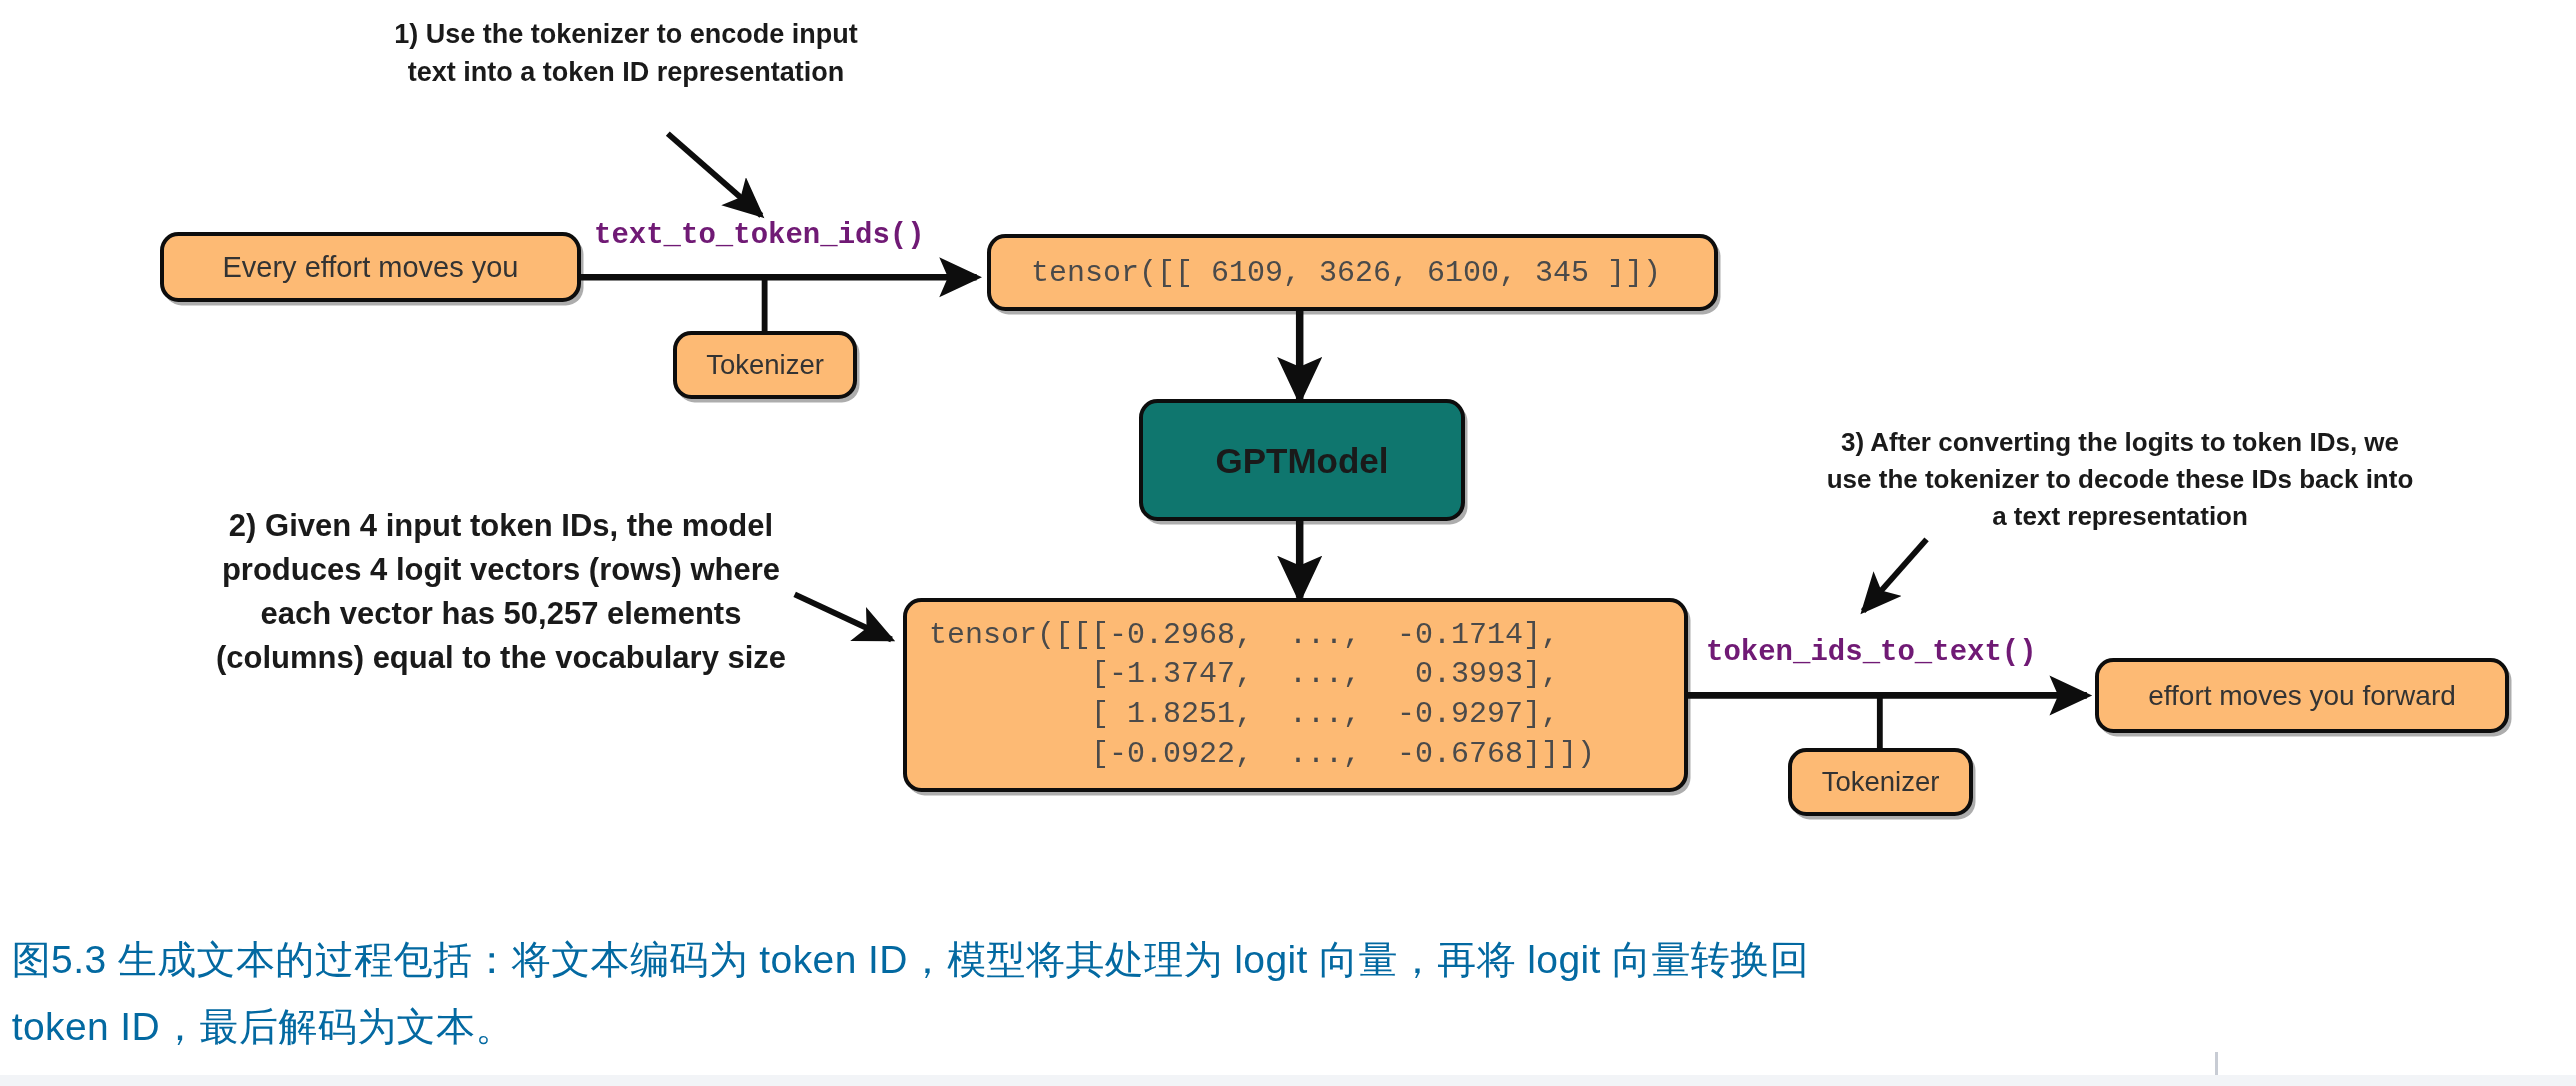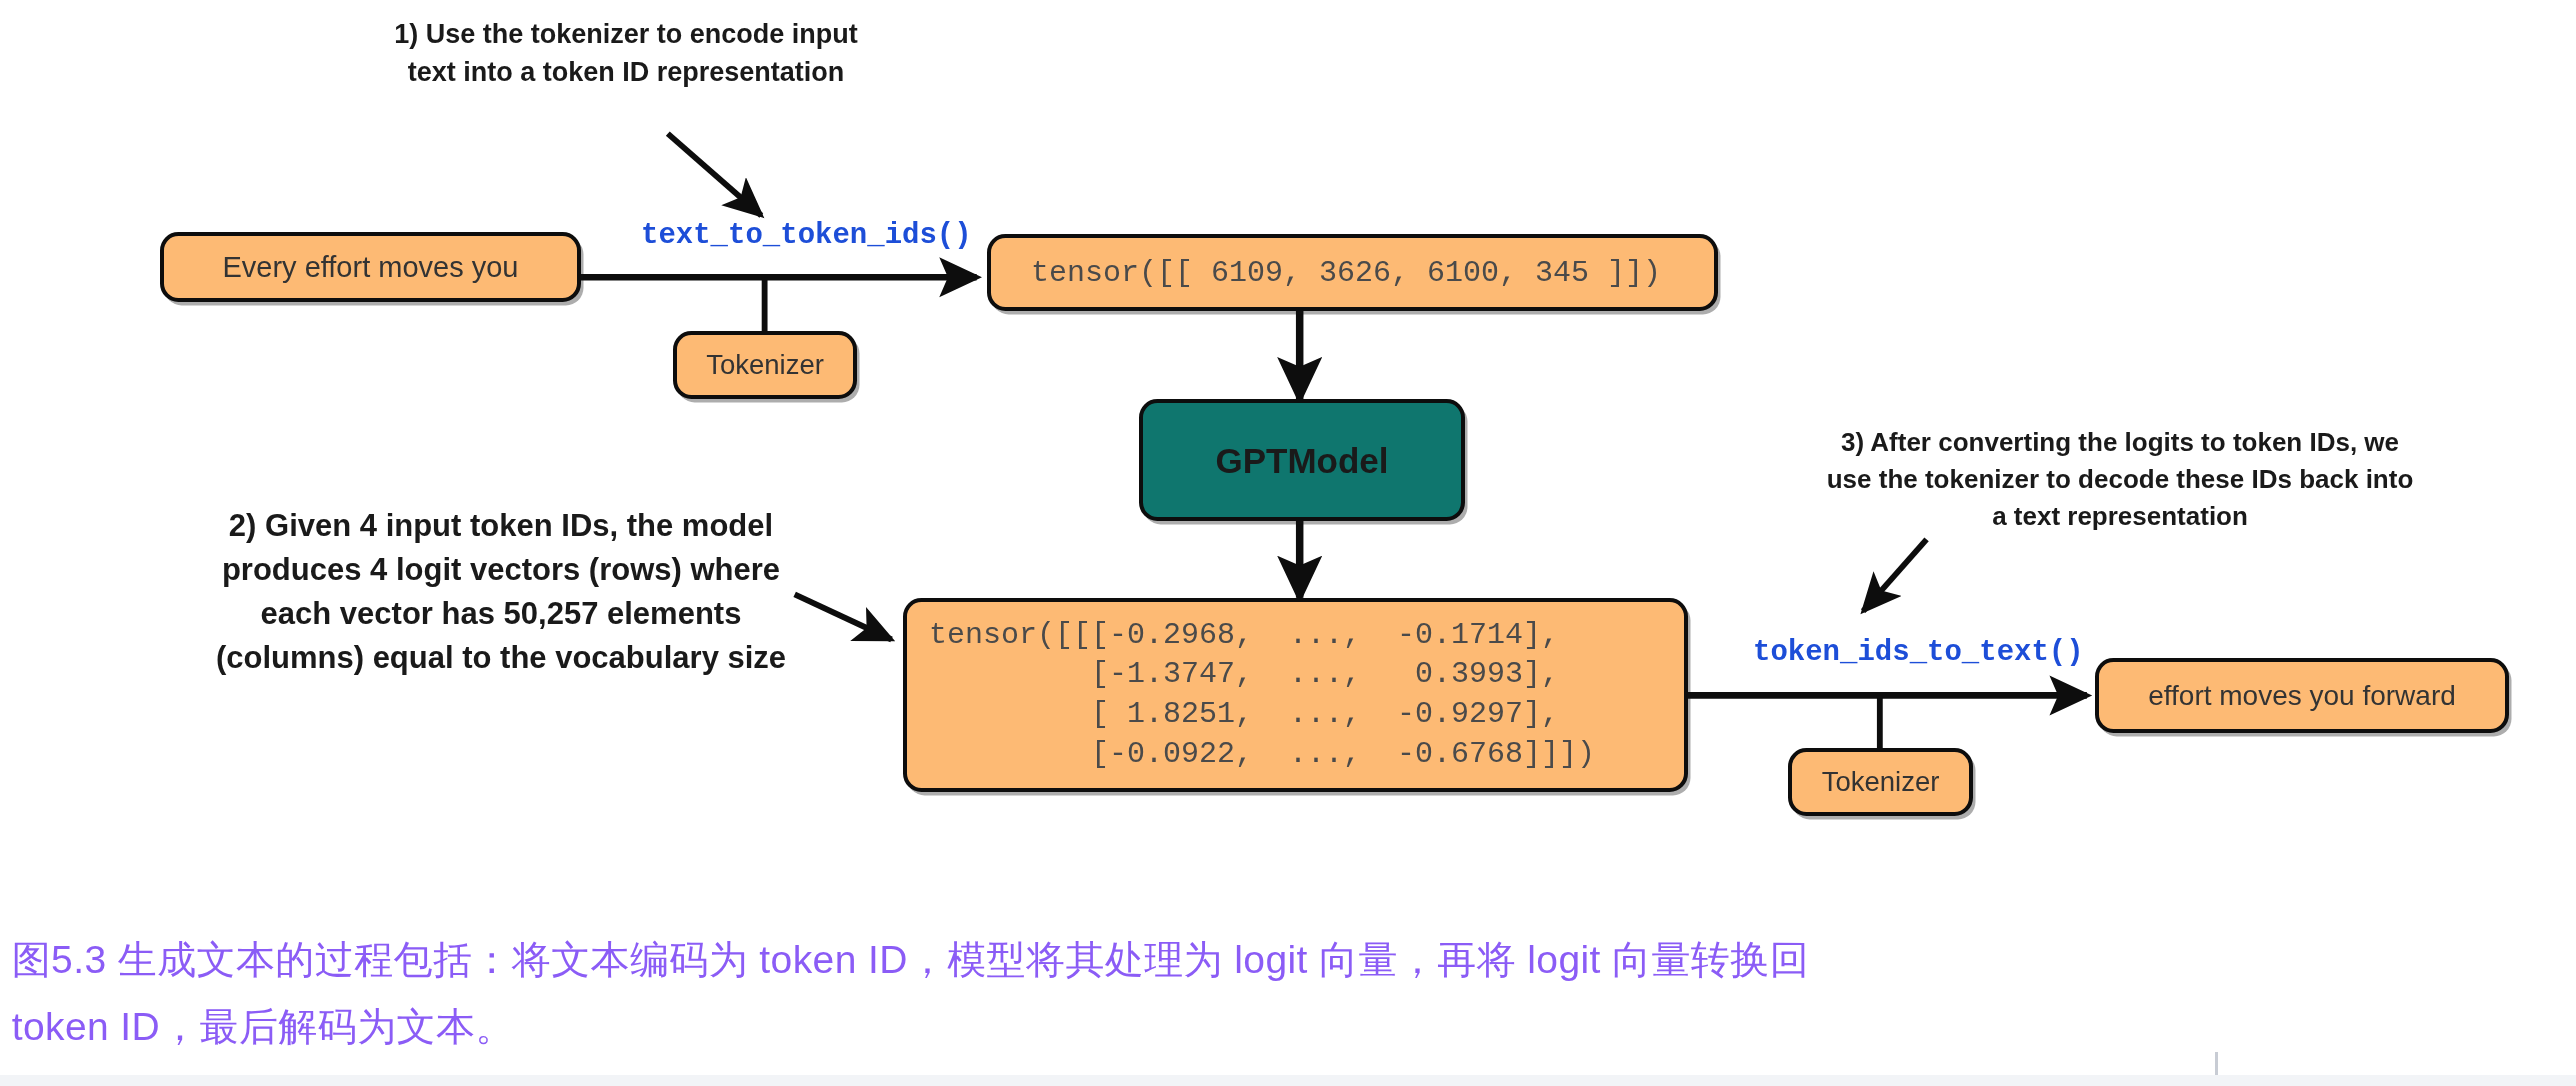--- a/index.html
+++ b/index.html
@@ -67,42 +67,41 @@
     font-family: "Liberation Sans", sans-serif;
     font-weight: 700;
     color: #1a1a1a;
   }
 
   
   .mono-label {
     position: absolute;
     font-family: "Liberation Mono", monospace;
     font-weight: 700;
-    color: #1d4ed8;
+    color: #701a75;
     white-space: pre;
     letter-spacing: 0px;
-    margin-left: 47px;
   }
 
   .annotation {
     position: absolute;
     font-family: "Liberation Sans", sans-serif;
     font-weight: 700;
     color: #1a1a1a;
     text-align: center;
     line-height: 1.42;
     white-space: pre-line;
   }
 
   
   .caption {
     position: absolute;
     font-family: "Liberation Sans", sans-serif;
     font-weight: 400;
-    color: #8b5cf6;
+    color: #0369a1;
     line-height: 1.45;
     letter-spacing: 0.4px;
   }
 
   .bottom-bar {
     position: absolute;
     background: #f2f4f7;
   }
 
   .bottom-tick {

